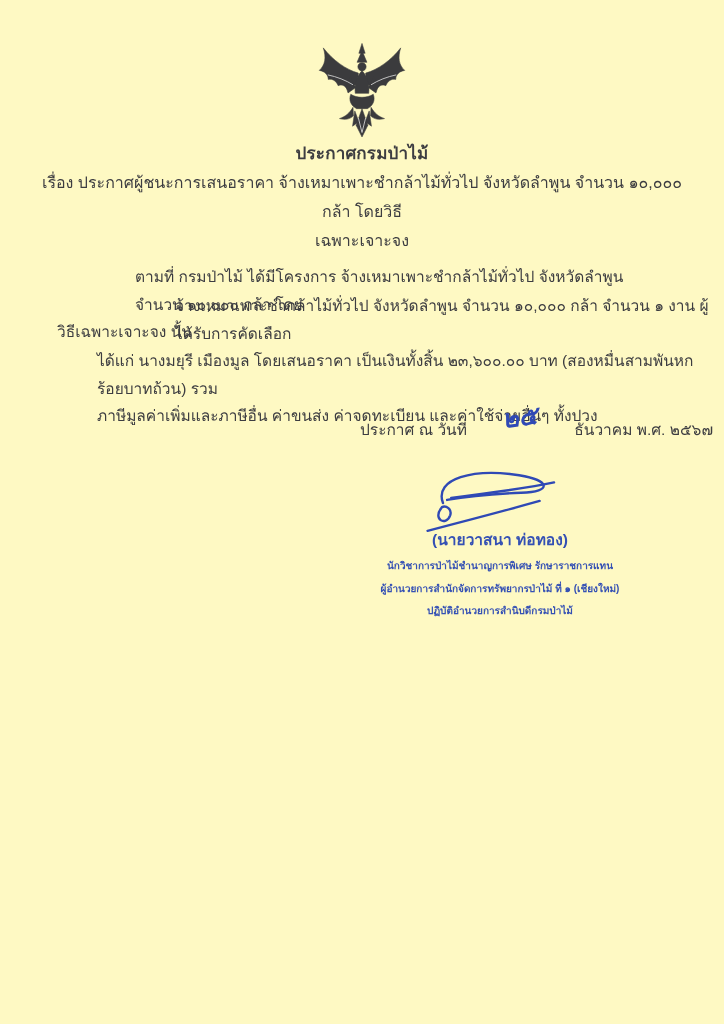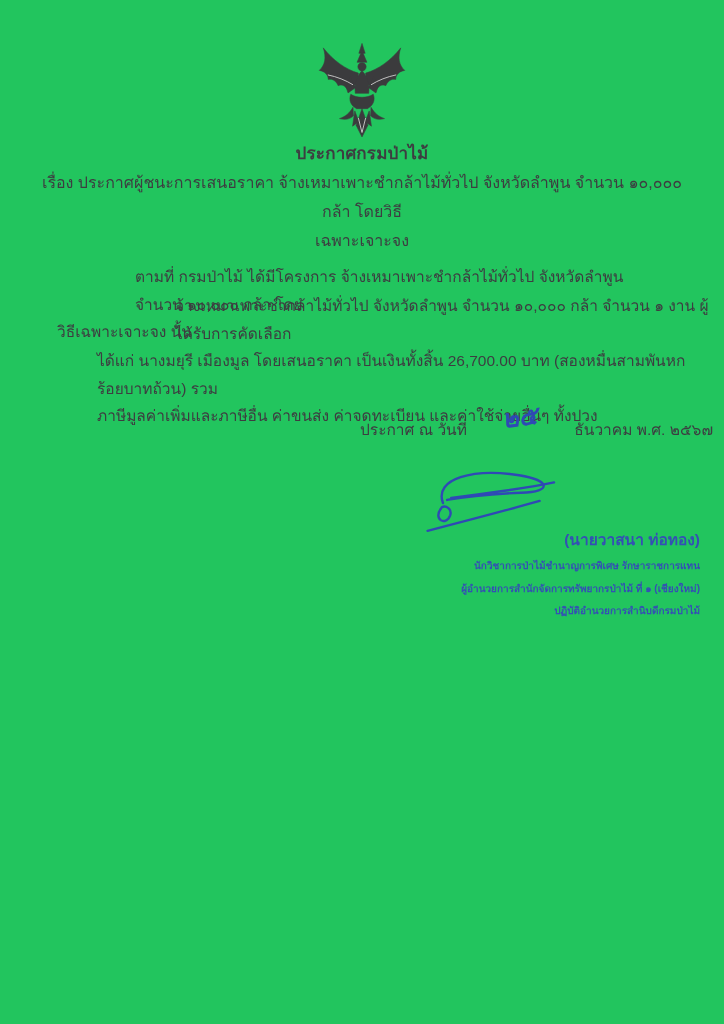--- a/index.html
+++ b/index.html
@@ -4,21 +4,21 @@
 <style>
   * { margin: 0; padding: 0; box-sizing: border-box; }
   html, body { background: #e8e8e6; }
   body { font-family: "Liberation Sans", "DejaVu Sans", sans-serif; }
 
   .page {
     position: relative;
     width: 724px;
     height: 1024px;
     margin: 0 auto;
-    background: #22c55e;
+    background: #fef9c3;
     color: #3d3d41;
     overflow: hidden;
   }
 
   .emblem {
     position: absolute;
     left: 50%;
     top: 42px;
     transform: translateX(-50%);
     width: 108px;
@@ -86,21 +86,21 @@
     top: 466px;
     width: 165px;
     height: 72px;
   }
 
   .signoff-block {
     position: absolute;
     left: 300px;
     top: 527px;
     width: 400px;
-    text-align: right;
+    text-align: center;
     color: #3450b4;
     font-weight: bold;
   }
   .signer-name {
     font-size: 15.5px;
     margin-bottom: 3px;
   }
   .signer-title {
     font-size: 10px;
     line-height: 22.5px;
@@ -151,21 +151,21 @@
     <div class="subject-line">เฉพาะเจาะจง</div>
   </div>
 
   <div class="body-text para-1">
     <div class="line indent">ตามที่ กรมป่าไม้ ได้มีโครงการ จ้างเหมาเพาะชำกล้าไม้ทั่วไป จังหวัดลำพูน จำนวน ๑๐,๐๐๐ กล้า โดย</div>
     <div class="line">วิธีเฉพาะเจาะจง  นั้น</div>
   </div>
 
   <div class="body-text para-2">
     <div class="line indent">จ้างเหมาเพาะชำกล้าไม้ทั่วไป จังหวัดลำพูน จำนวน ๑๐,๐๐๐ กล้า จำนวน ๑ งาน ผู้ได้รับการคัดเลือก</div>
-    <div class="line">ได้แก่ นางมยุรี เมืองมูล โดยเสนอราคา เป็นเงินทั้งสิ้น 26,700.00 บาท (สองหมื่นสามพันหกร้อยบาทถ้วน) รวม</div>
+    <div class="line">ได้แก่ นางมยุรี เมืองมูล โดยเสนอราคา เป็นเงินทั้งสิ้น ๒๓,๖๐๐.๐๐ บาท (สองหมื่นสามพันหกร้อยบาทถ้วน) รวม</div>
     <div class="line">ภาษีมูลค่าเพิ่มและภาษีอื่น ค่าขนส่ง ค่าจดทะเบียน และค่าใช้จ่ายอื่นๆ ทั้งปวง</div>
   </div>
 
   <div class="date-line">
     <span>ประกาศ ณ วันที่</span>
     <span class="handwritten-day">๒๕</span>
     <span>ธันวาคม พ.ศ. ๒๕๖๗</span>
   </div>
 
   <svg class="signature-svg" viewBox="0 0 150 70" aria-hidden="true">

